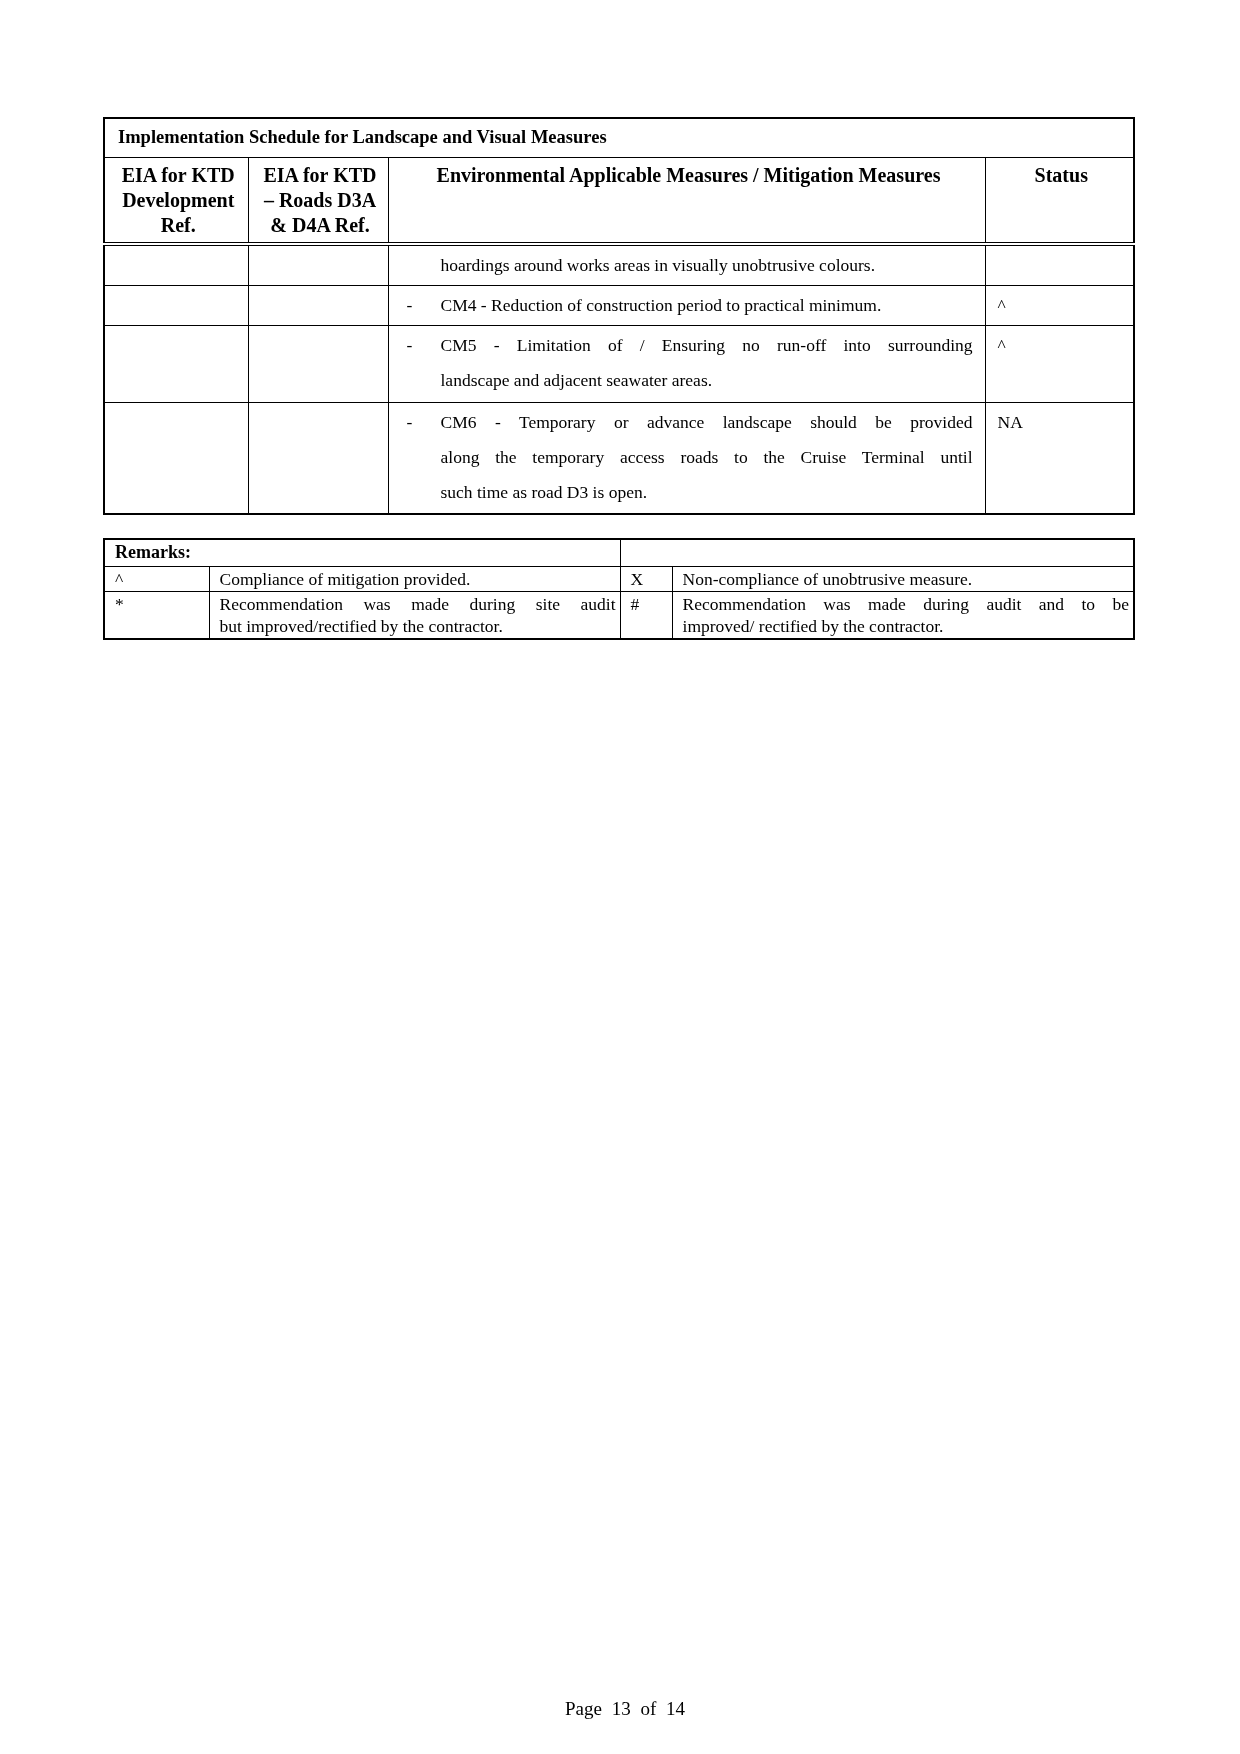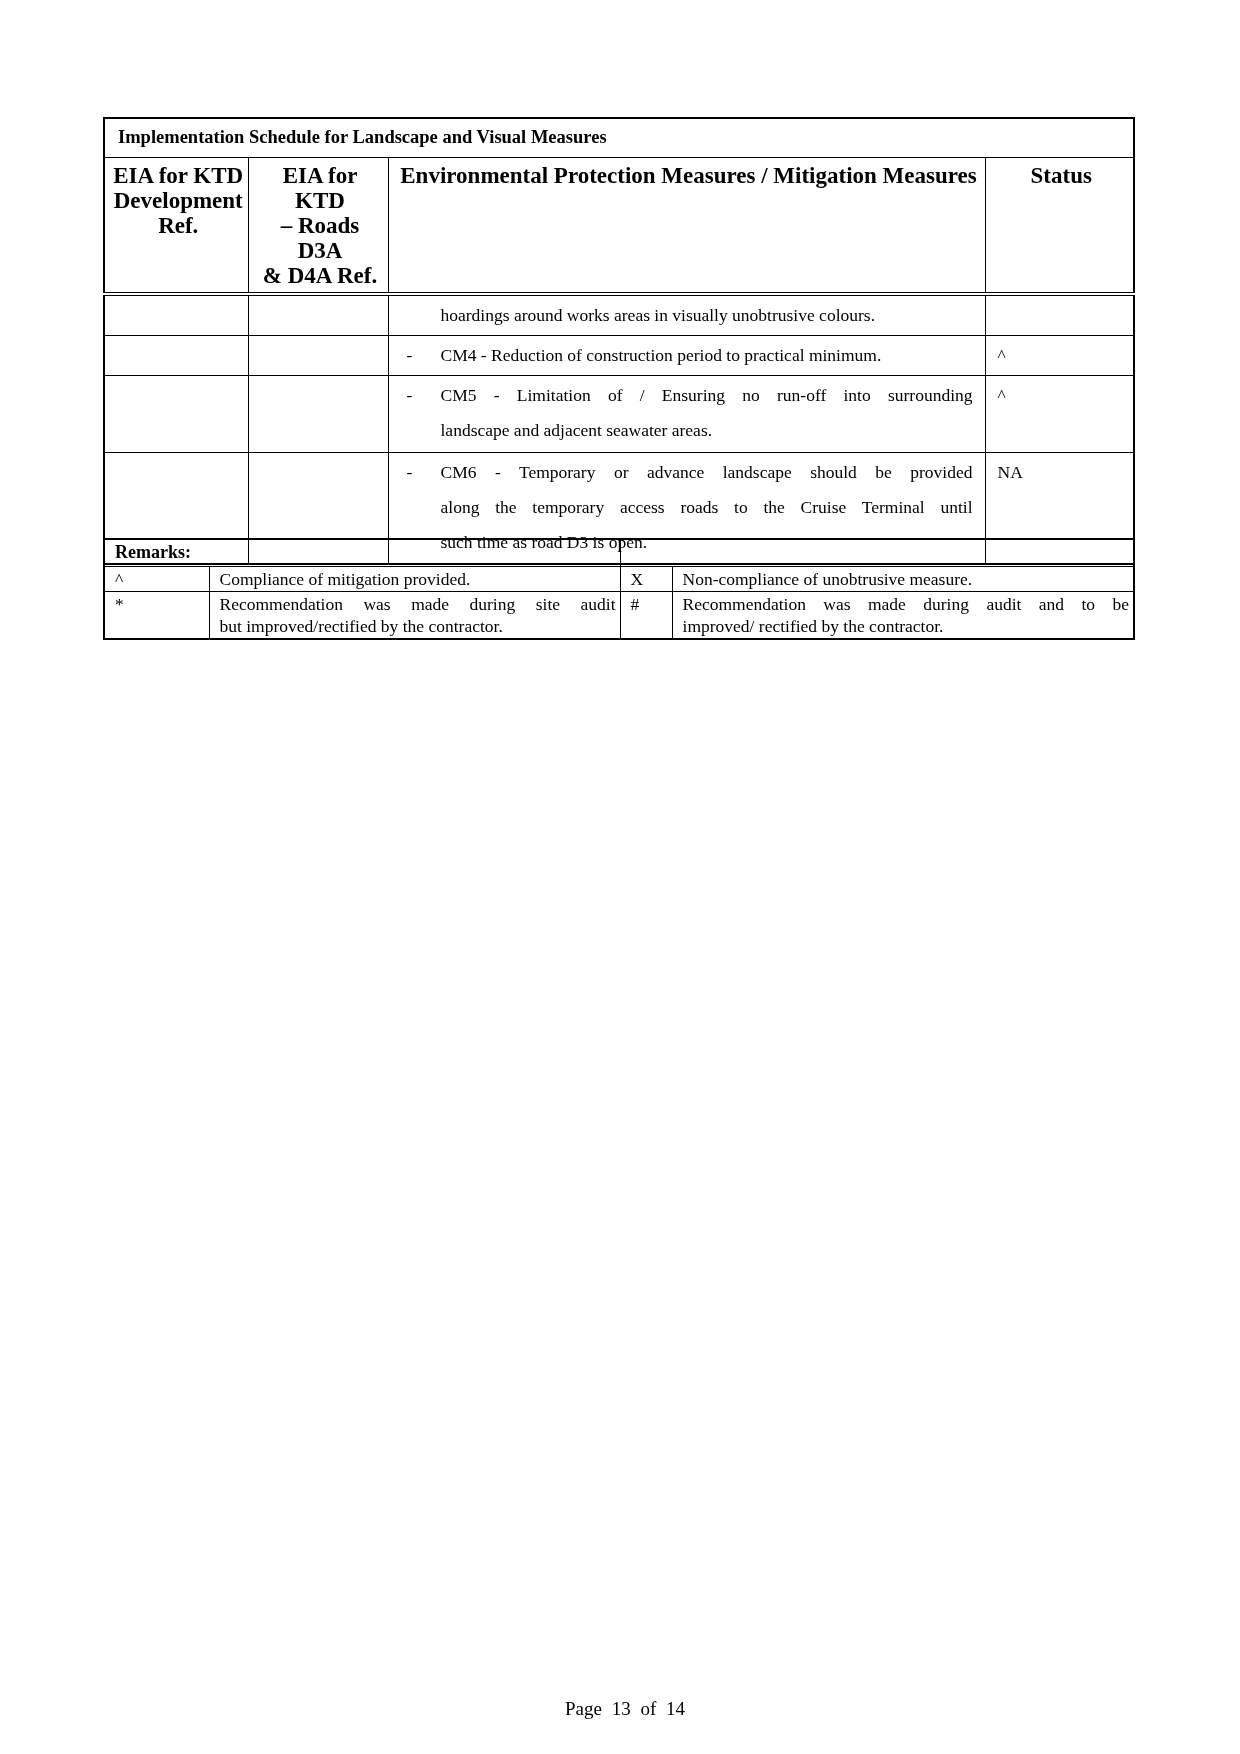--- a/index.html
+++ b/index.html
@@ -30,21 +30,21 @@
     vertical-align: top;
   }
   .title-cell {
     font-weight: bold;
     font-size: 18.5px;
     padding: 8px 10px 5px 13px;
     text-align: left;
   }
   tr.header-row th {
     font-weight: bold;
-    font-size: 23px;
+    font-size: 20px;
     line-height: 25px;
     text-align: center;
     padding: 5px 4px 4px 8px;
     border-bottom: 4px double #000;
   }
   tr.header-row th .hline { text-align: center; }
   th.status-header { padding-top: 16px; }
   td.measure-cell {
     position: relative;
     padding: 2px 12px 2px 52px;
@@ -116,21 +116,21 @@
         <th>
           <div class="hline">EIA for KTD</div>
           <div class="hline">Development</div>
           <div class="hline">Ref.</div>
         </th>
         <th>
           <div class="hline">EIA for KTD</div>
           <div class="hline">– Roads D3A</div>
           <div class="hline">&amp; D4A Ref.</div>
         </th>
-        <th>Environmental Protection Measures / Mitigation Measures</th>
+        <th>Environmental Applicable Measures / Mitigation Measures</th>
         <th class="status-header">Status</th>
       </tr>
 
       <tr style="height:41px">
         <td></td>
         <td></td>
         <td class="measure-cell">
           <div class="lline">hoardings around works areas in visually unobtrusive colours.</div>
         </td>
         <td class="status-cell"></td>

